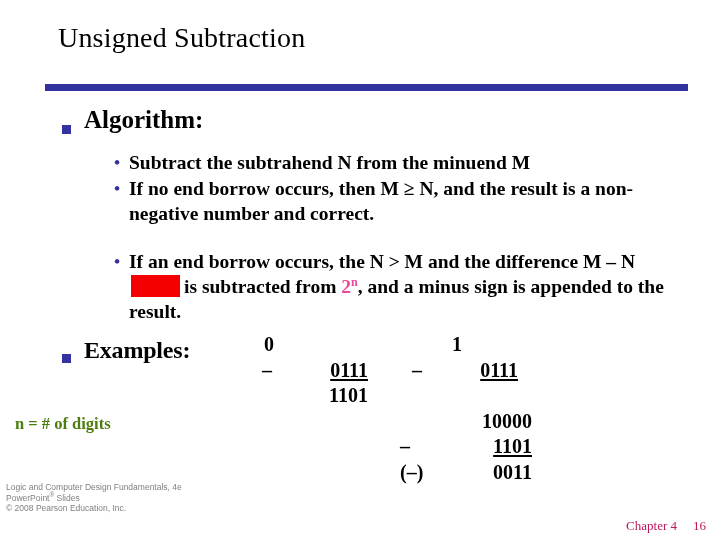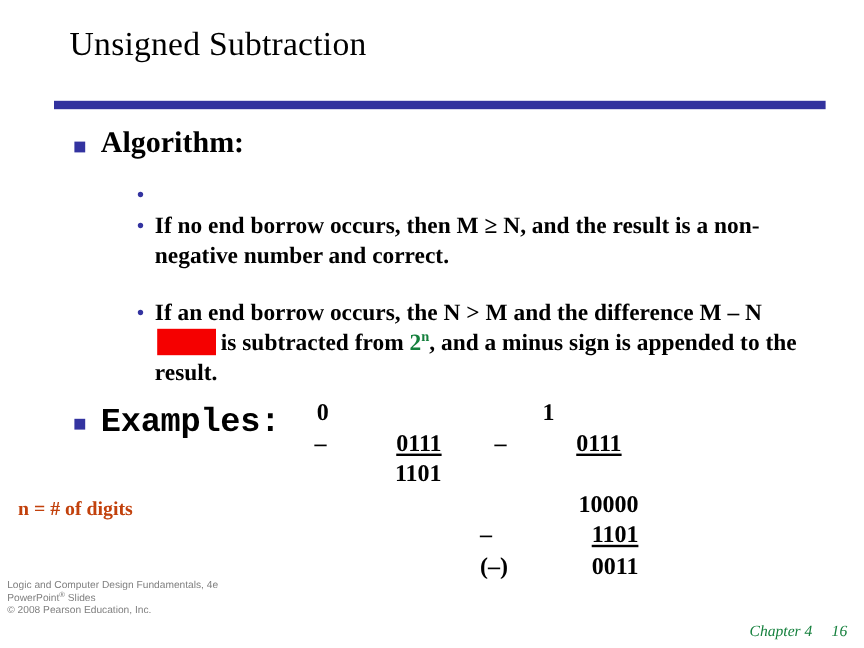--- a/index.html
+++ b/index.html
@@ -42,40 +42,40 @@
     top: 84px;
     width: 643px;
     height: 7px;
     background: #32329e;
   }
 
   
   .l1 {
     position: absolute;
     display: flex;
-    align-items: flex-start;
+    align-items: flex-end;
   }
   .l1-marker {
     width: 9px;
     height: 9px;
     background: #3333a0;
     margin-top: 11px;
     margin-right: 13px;
     flex: 0 0 auto;
   }
   .l1-text {
     font-size: 25px;
     font-weight: 700;
     line-height: 1.06;
     color: #000000;
     white-space: nowrap;
   }
   .l1-text.sans {
-    font-family: Liberation Mono, monospace;
-    font-size: 28px;
+    font-family: Liberation Serif, serif;
+    font-size: 24px;
     letter-spacing: -0.2px;
   }
 
   #algorithm-block { left: 62px; top: 107px; }
   #examples-block  { left: 62px; top: 338px; }
 
   
   .l2-list {
     position: absolute;
     left: 112px;
@@ -99,21 +99,21 @@
   .l2-text {
     font-size: 19.5px;
     font-weight: 700;
     line-height: 25px;
     color: #000000;
   }
   .l2 + .l2 { margin-top: 0px; }
   #bullet-3 { margin-top: 23px; }
 
   .red-accent {
-    color: #15803d;
+    color: #ec4899;
     font-weight: 700;
   }
   .red-accent sup {
     font-size: 0.62em;
     vertical-align: super;
     line-height: 0;
   }
 
   
   .redaction {
@@ -125,21 +125,21 @@
     margin: 0 4px 0 2px;
   }
 
   
   .note-red {
     position: absolute;
     left: 15px;
     top: 414px;
     font-size: 16.5px;
     font-weight: 700;
-    color: #c2410c;
+    color: #4d7c0f;
     white-space: nowrap;
   }
 
   
   .examples {
     position: absolute;
     left: 240px;
     top: 332px;
     width: 300px;
     font-size: 20px;
@@ -178,23 +178,22 @@
     line-height: 10.5px;
     color: #808080;
     white-space: nowrap;
   }
   .footer-left sup { font-size: 0.75em; vertical-align: super; line-height: 0; }
   .footer-right {
     position: absolute;
     right: 14px;
     top: 518px;
     font-size: 13px;
-    color: #15803d;
-    white-space: nowrap;
-    font-style: italic;
+    color: #be185d;
+    white-space: nowrap;
   }
   .footer-right .chapter { margin-right: 16px; }
 </style>
 </head>
 <body>
 
 <div class="slide">
 
   <div class="title">Unsigned Subtraction</div>
 
@@ -202,20 +201,21 @@
 
   <div class="l1" id="algorithm-block">
     <span class="l1-marker"></span>
     <span class="l1-text">Algorithm:</span>
   </div>
 
   <div class="l2-list">
 
     <div class="l2" id="bullet-1">
       <span class="l2-marker">•</span>
+      <span class="l2-text">Subtract the subtrahend N from the minuend M</span>
     </div>
 
     <div class="l2" id="bullet-2">
       <span class="l2-marker">•</span>
       <span class="l2-text">If no end borrow occurs, then M ≥ N, and the result is a non-negative number and correct.</span>
     </div>
 
     <div class="l2" id="bullet-3">
       <span class="l2-marker">•</span>
       <span class="l2-text"><span>If an end borrow occurs, the N &gt; M and the difference M – N</span><span class="redaction"></span><span>is subtracted from</span> <span class="red-accent"><span>2</span><sup>n</sup></span><span>, and a minus sign is appended to the result.</span></span>

